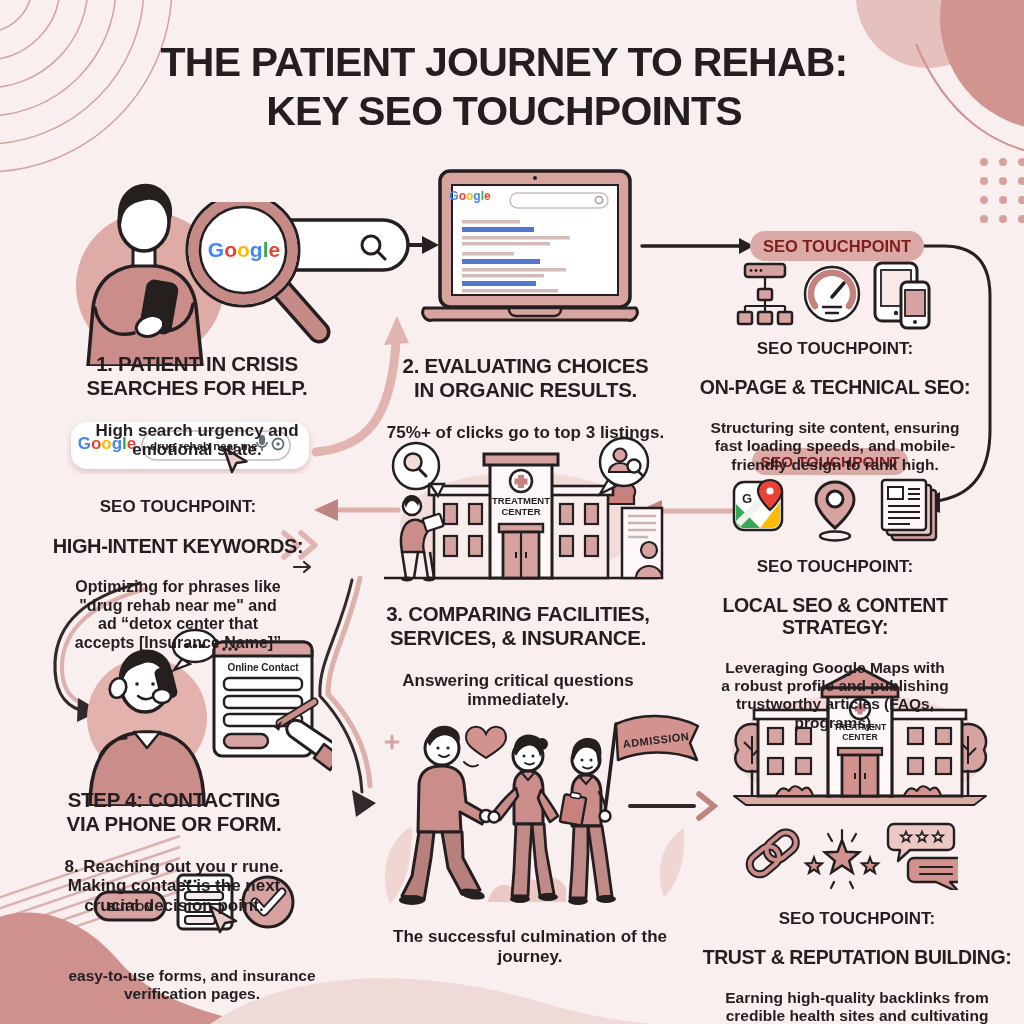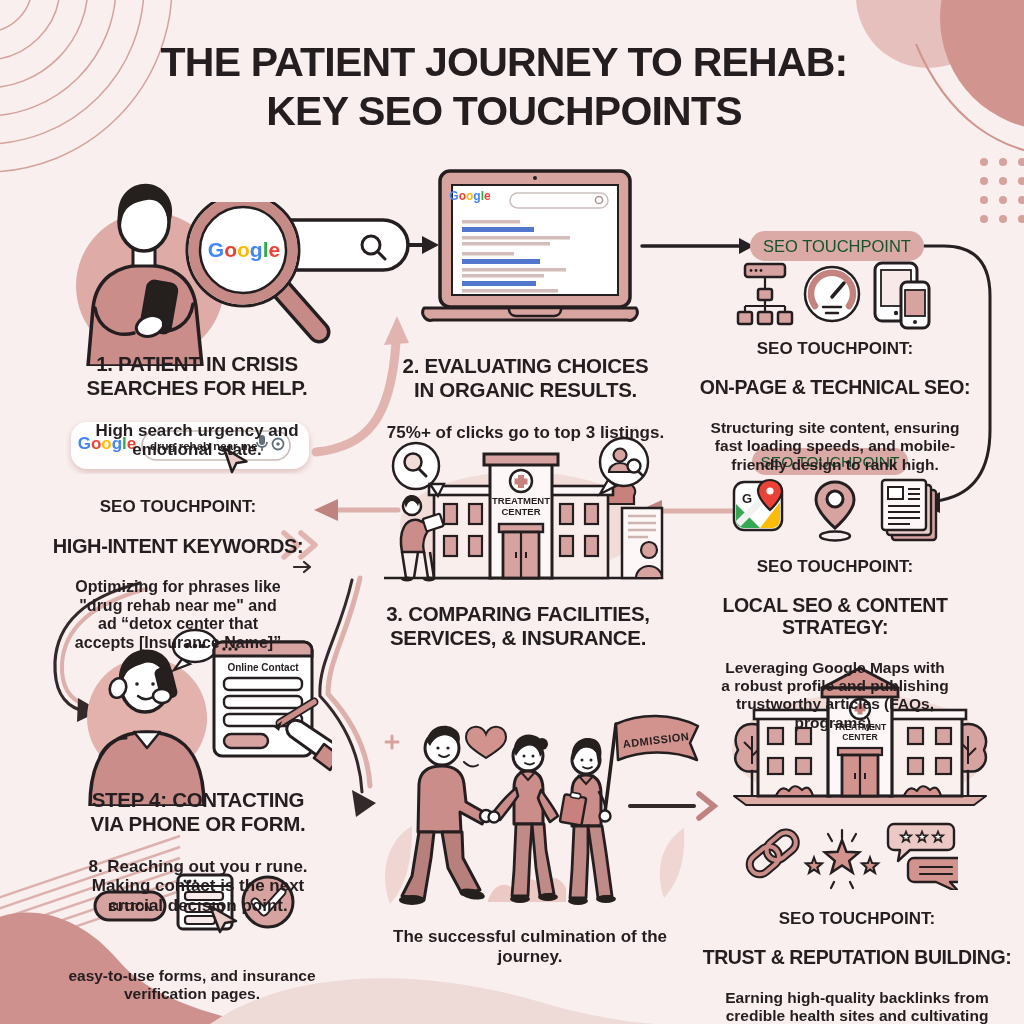--- a/index.html
+++ b/index.html
@@ -8,21 +8,21 @@
   .ab{position:absolute;}
   svg text{font-family:"Liberation Sans","DejaVu Sans",sans-serif;fill:#241e20;}
   .tb{position:absolute;text-align:center;color:#241e20;white-space:pre-line;}
   .title{font-weight:800;font-size:41px;line-height:1.2;letter-spacing:-0.8px;}
   .h{font-weight:800;font-size:20.5px;line-height:1.16;letter-spacing:-0.3px;white-space:pre-line;}
   .b{font-weight: 600;font-size:17px;line-height:1.15;margin-top:3px;white-space:pre-line;}
   .kick{font-weight:800;font-size:17px;line-height:1.25;white-space:pre-line;}
   .thead{font-weight:800;font-size:19.5px;line-height:1.12;letter-spacing:-0.4px;white-space:pre-line;}
   .tbody{font-weight:600;font-size:15.5px;line-height:1.18;margin-top:2px;white-space:pre-line;}
   .badge{position:absolute;background:#dcaaa6;border-radius:16px;display:flex;align-items:center;
-         justify-content:center;font-weight:400;font-size:16.5px;color:#14532d;letter-spacing:0;}
+         justify-content:center;font-weight:700;font-size:16.5px;color:#7f1d1d;letter-spacing:0;}
   .glogo{position:absolute;font-weight:700;}
 </style>
 </head>
 <body>
 
 <div id="stage">
 
   <svg class="ab" style="left:0;top:0" width="1024" height="1024" viewBox="0 0 1024 1024">
     <defs>
       <path id="star" d="M0,-10 L2.47,-3.4 L9.51,-3.09 L4,1.62 L5.88,8.09 L0,4.2 L-5.88,8.09 L-4,1.62 L-9.51,-3.09 L-2.47,-3.4 Z"></path>
@@ -510,23 +510,25 @@
     <div class="thead">LOCAL SEO &amp; CONTENT STRATEGY:</div>
     <div class="tbody">Leveraging Google Maps with
 a robust profile and publishing
 trustworthy articles (FAQs,
 programs).</div>
   </div>
 
   <div class="tb" style="left:358px;top:584px;width:320px;">
     <div class="h">3. COMPARING FACILITIES,
 SERVICES, &amp; INSURANCE.</div>
-  </div>
-
-  <div class="tb" style="left:40px;top:770px;width:316px;">
+    <div class="b">Answering critical questions
+immediately.</div>
+  </div>
+
+  <div class="tb" style="left:16px;top:770px;width:316px;">
     <div class="h">STEP 4: CONTACTING
 VIA PHONE OR FORM.</div>
     <div class="b">8. Reaching out you r rune.
 Making contact is the next
 crucial decision point.</div>
   </div>
 
   <div class="tb" style="left:42px;top:967px;width:300px;font-size:15.5px;font-weight:600;line-height:1.18;">easy-to-use forms, and insurance
 verification pages.</div>
 

